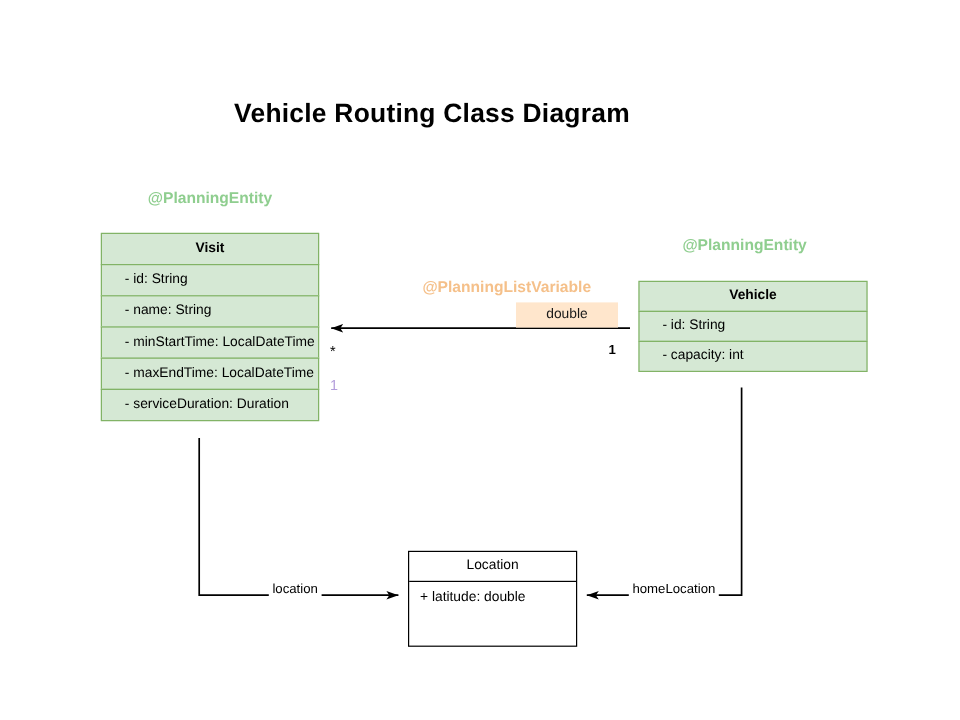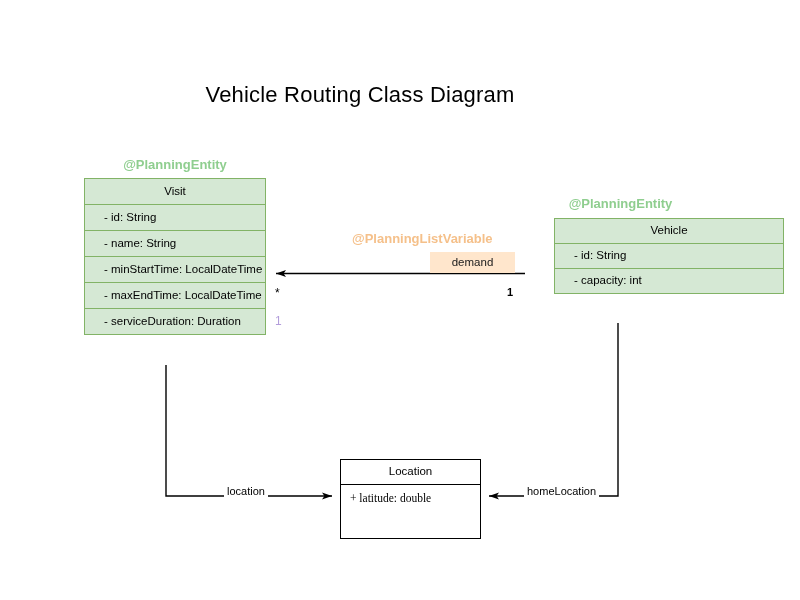--- a/index.html
+++ b/index.html
@@ -22,21 +22,21 @@
     height: 600px;
   }
   
   .diagram-title {
     position: absolute;
     left: 0;
     top: 82px;
     width: 720px;
     text-align: center;
     font-size: 22px;
-    font-weight: normal;
+    font-weight: bold;
     letter-spacing: 0.2px;
     color: #000000;
   }
   
   .annotation {
     position: absolute;
     font-size: 13px;
     font-weight: bold;
     white-space: nowrap;
   }
@@ -58,50 +58,49 @@
     display: flex;
     align-items: center;
     white-space: nowrap;
   }
   
   .uml-class.green .row {
     background: #d5e8d4;
     border: 1px solid #82b366;
     margin-top: -1px;
   }
-  .uml-class.green .row:first-child { margin-top: 0; }
+  .uml-class.green .row:first-child { margin-top: 16px; font-weight: bold; }
   .uml-class.green .row.header {
     justify-content: center;
     padding: 0;
   }
   .uml-class.green .row.attr {
     justify-content: flex-start;
     padding-left: 19px;
   }
   
   .uml-class.plain {
     background: #ffffff;
     border: 1px solid #000000;
   }
   .uml-class.plain .row.header {
     justify-content: center;
     border-bottom: 1px solid #000000;
   }
   .uml-class.plain .row.attr {
     justify-content: flex-start;
     padding-left: 9px;
-    font-family: Liberation Serif, serif;
   }
 
   
   #class-visit { left: 84px; top: 178px; width: 182px; }
   #class-visit .row { height: 27px; }
 
   
-  #class-vehicle { left: 554px; top: 218px; width: 230px; text-align: right; }
+  #class-vehicle { left: 532px; top: 218px; width: 191px; text-align: right; }
   #class-vehicle .row { height: 26px; }
 
   
   #class-location { left: 340px; top: 459px; width: 141px; height: 80px; }
   #class-location .row.header { height: 25px; }
   #class-location .row.attr { height: 27px; }
 
   
   .edge-label {
     position: absolute;
@@ -186,21 +185,21 @@
   <div class="row attr">- capacity: int</div>
 </div>
 
 <div class="uml-class plain" id="class-location">
   <div class="row header">Location</div>
   <div class="row attr">+ latitude: double</div>
 </div>
 
 <div class="annotation orange" id="ann-visits">@PlanningListVariable</div>
 
-<div class="visits-chip">demand</div>
+<div class="visits-chip">double</div>
 
 <div class="mult" id="mult-star">*</div>
 
 <div class="mult" id="mult-one-left">1</div>
 
 <div class="mult" id="mult-one-right">1</div>
 
 <div class="edge-label" id="lbl-location">location</div>
 
 <div class="edge-label" id="lbl-homelocation">homeLocation</div>

